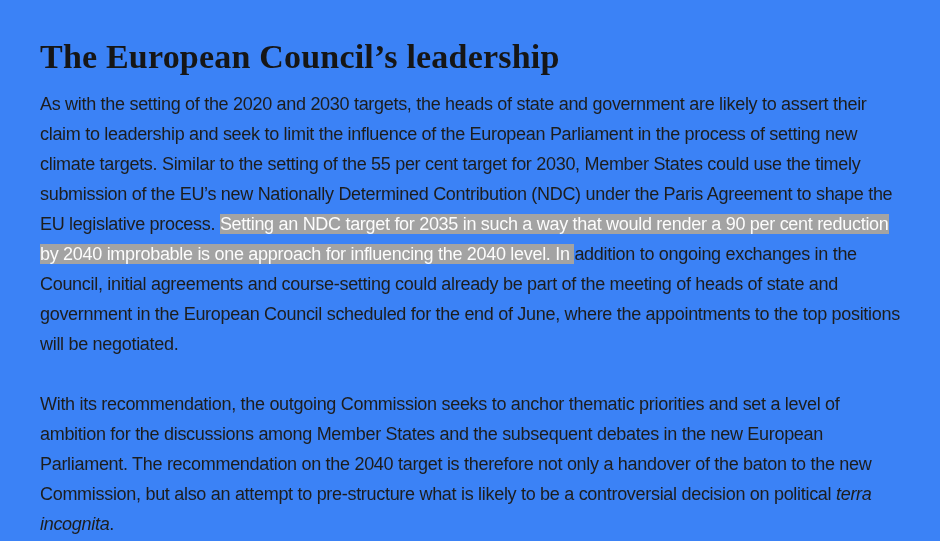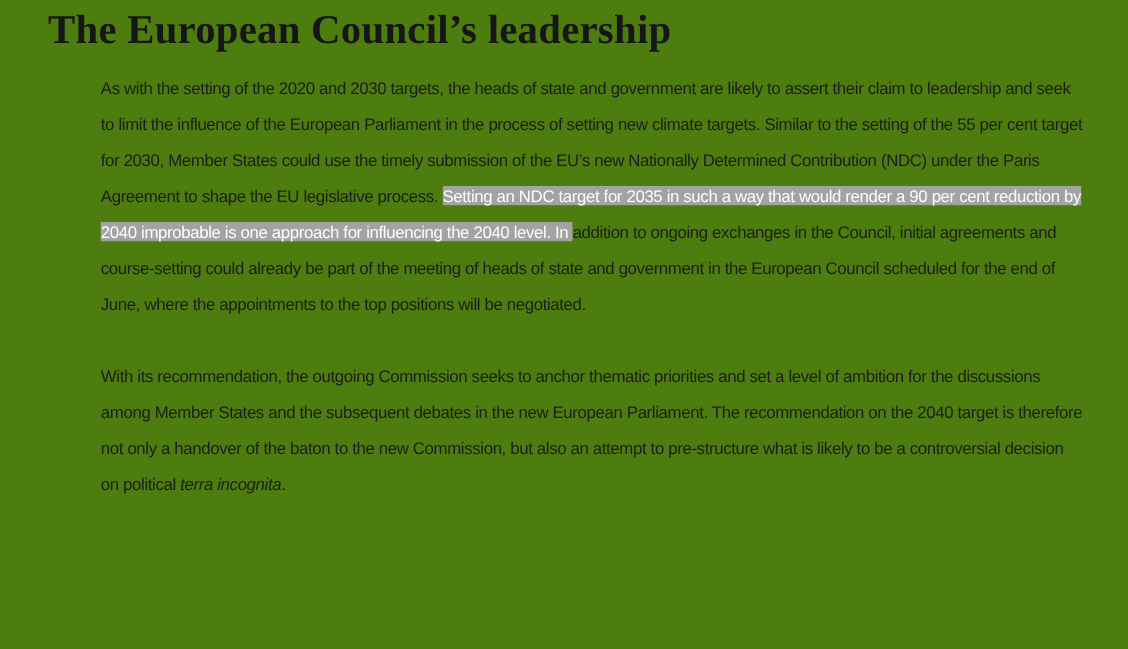--- a/index.html
+++ b/index.html
@@ -5,40 +5,39 @@
   * { margin: 0; padding: 0; box-sizing: border-box; }
   html, body {
     width: 940px;
     height: 541px;
     background: #ffffff;
     overflow: hidden;
   }
   .page {
     width: 940px;
     height: 541px;
-    padding: 6px 36px 0 40px;
-    background: #4d7c0f;
+    padding: 37px 36px 0 40px;
+    background: #3b82f6;
   }
   h1.article-title {
     font-family: "Liberation Serif", "DejaVu Serif", serif;
     font-weight: 700;
     font-size: 34px;
     line-height: 40px;
     color: #161616;
     letter-spacing: 0.2px;
     margin-bottom: 12px;
   }
   .body-copy {
     font-family: "Liberation Sans", "DejaVu Sans", sans-serif;
-    font-size: 14px;
+    font-size: 18px;
     letter-spacing: -0.3px;
     line-height: 30px;
     color: #1d1d1d;
     max-width: 868px;
-    margin-left: 44px;
   }
   .body-copy p { margin-bottom: 30px; }
   .text-selection {
     background: #a3a3a3;
     color: #fcfcfc;
   }
   em.italic-term { font-style: italic; }
 </style>
 </head>
 <body>

